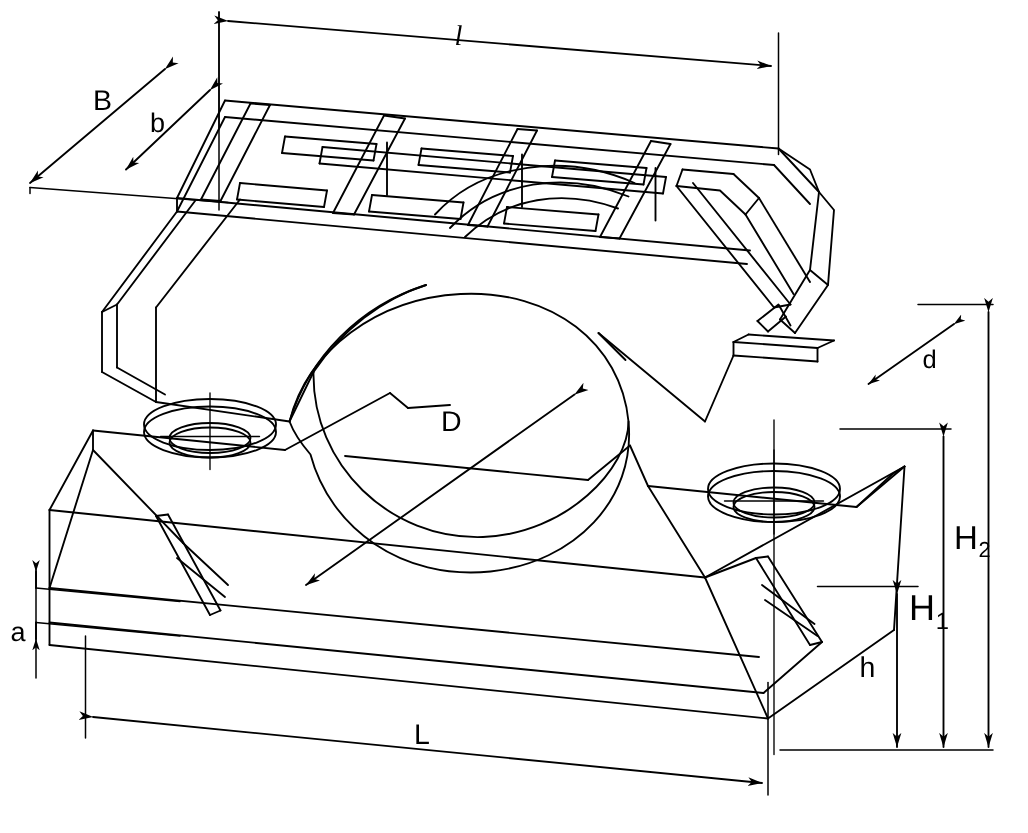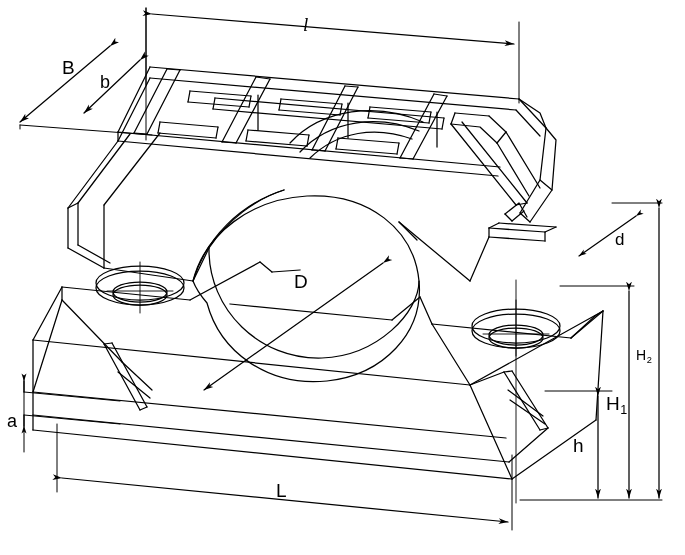--- a/index.html
+++ b/index.html
@@ -335,21 +335,21 @@
   </div>
 
   <div class="dim-label" style="left:276px;top:481px;font-size:19px;">
     <span>L</span>
   </div>
 
   <div class="dim-label" style="left:573px;top:436px;font-size:19px;">
     <span>h</span>
   </div>
 
-  <div class="dim-label" style="left:606px;top:394px;font-size:19px;">
+  <div class="dim-label" style="left:606px;top:394px;font-size:24px;">
     <span>H</span><span class="sub">1</span>
   </div>
 
-  <div class="dim-label" style="left:636px;top:348px;font-size:14px;">
+  <div class="dim-label" style="left:636px;top:348px;font-size:22px;">
     <span>H</span><span class="sub">2</span>
   </div>
 
 </div>
 
 </body></html>

